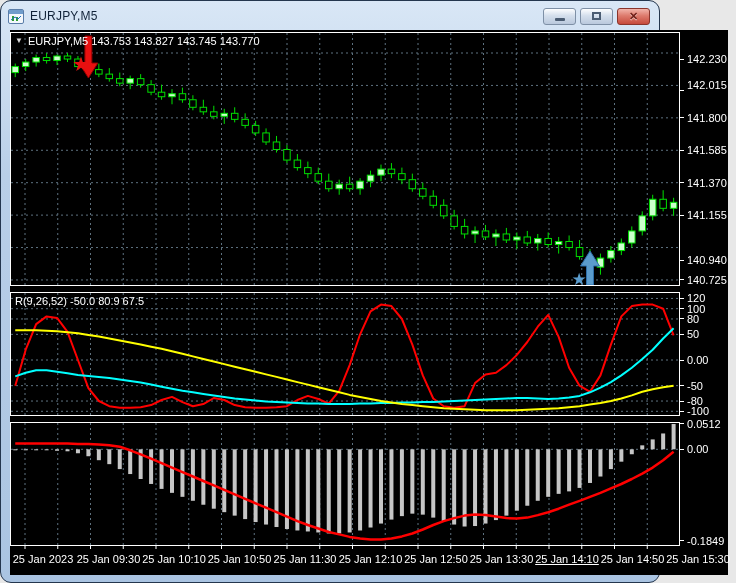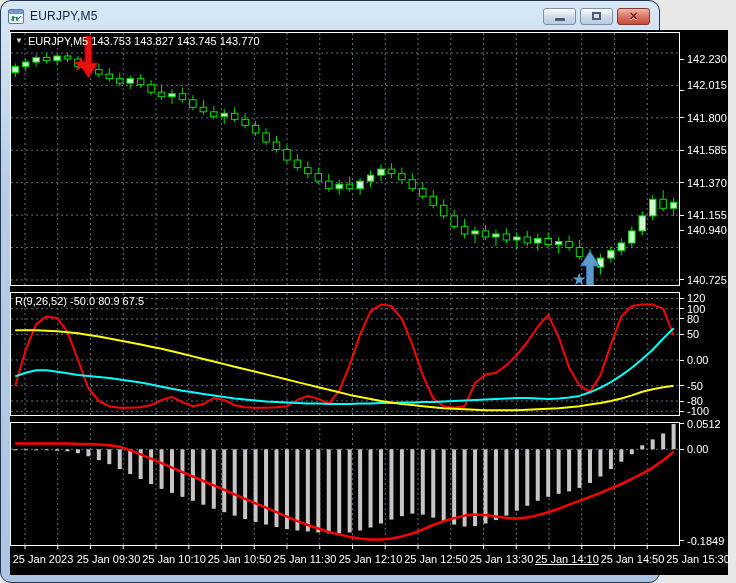--- a/index.html
+++ b/index.html
@@ -380,21 +380,21 @@
           <span>141.585</span>
         </div>
         <div class="slabel" style="top: 146.688px;">
           <i class="tick"></i>
           <span>141.370</span>
         </div>
         <div class="slabel" style="top: 179.11px;">
           <i class="tick"></i>
           <span>141.155</span>
         </div>
-        <div class="slabel" style="top: 194px;">
+        <div class="slabel" style="top: 224px;">
           <i class="tick"></i>
           <span>140.940</span>
         </div>
         <div class="slabel" style="top: 243.954px;">
           <i class="tick"></i>
           <span>140.725</span>
         </div>
         <div class="slabel" style="top: 262.44px;">
           <i class="tick"></i>
           <span>120</span>

